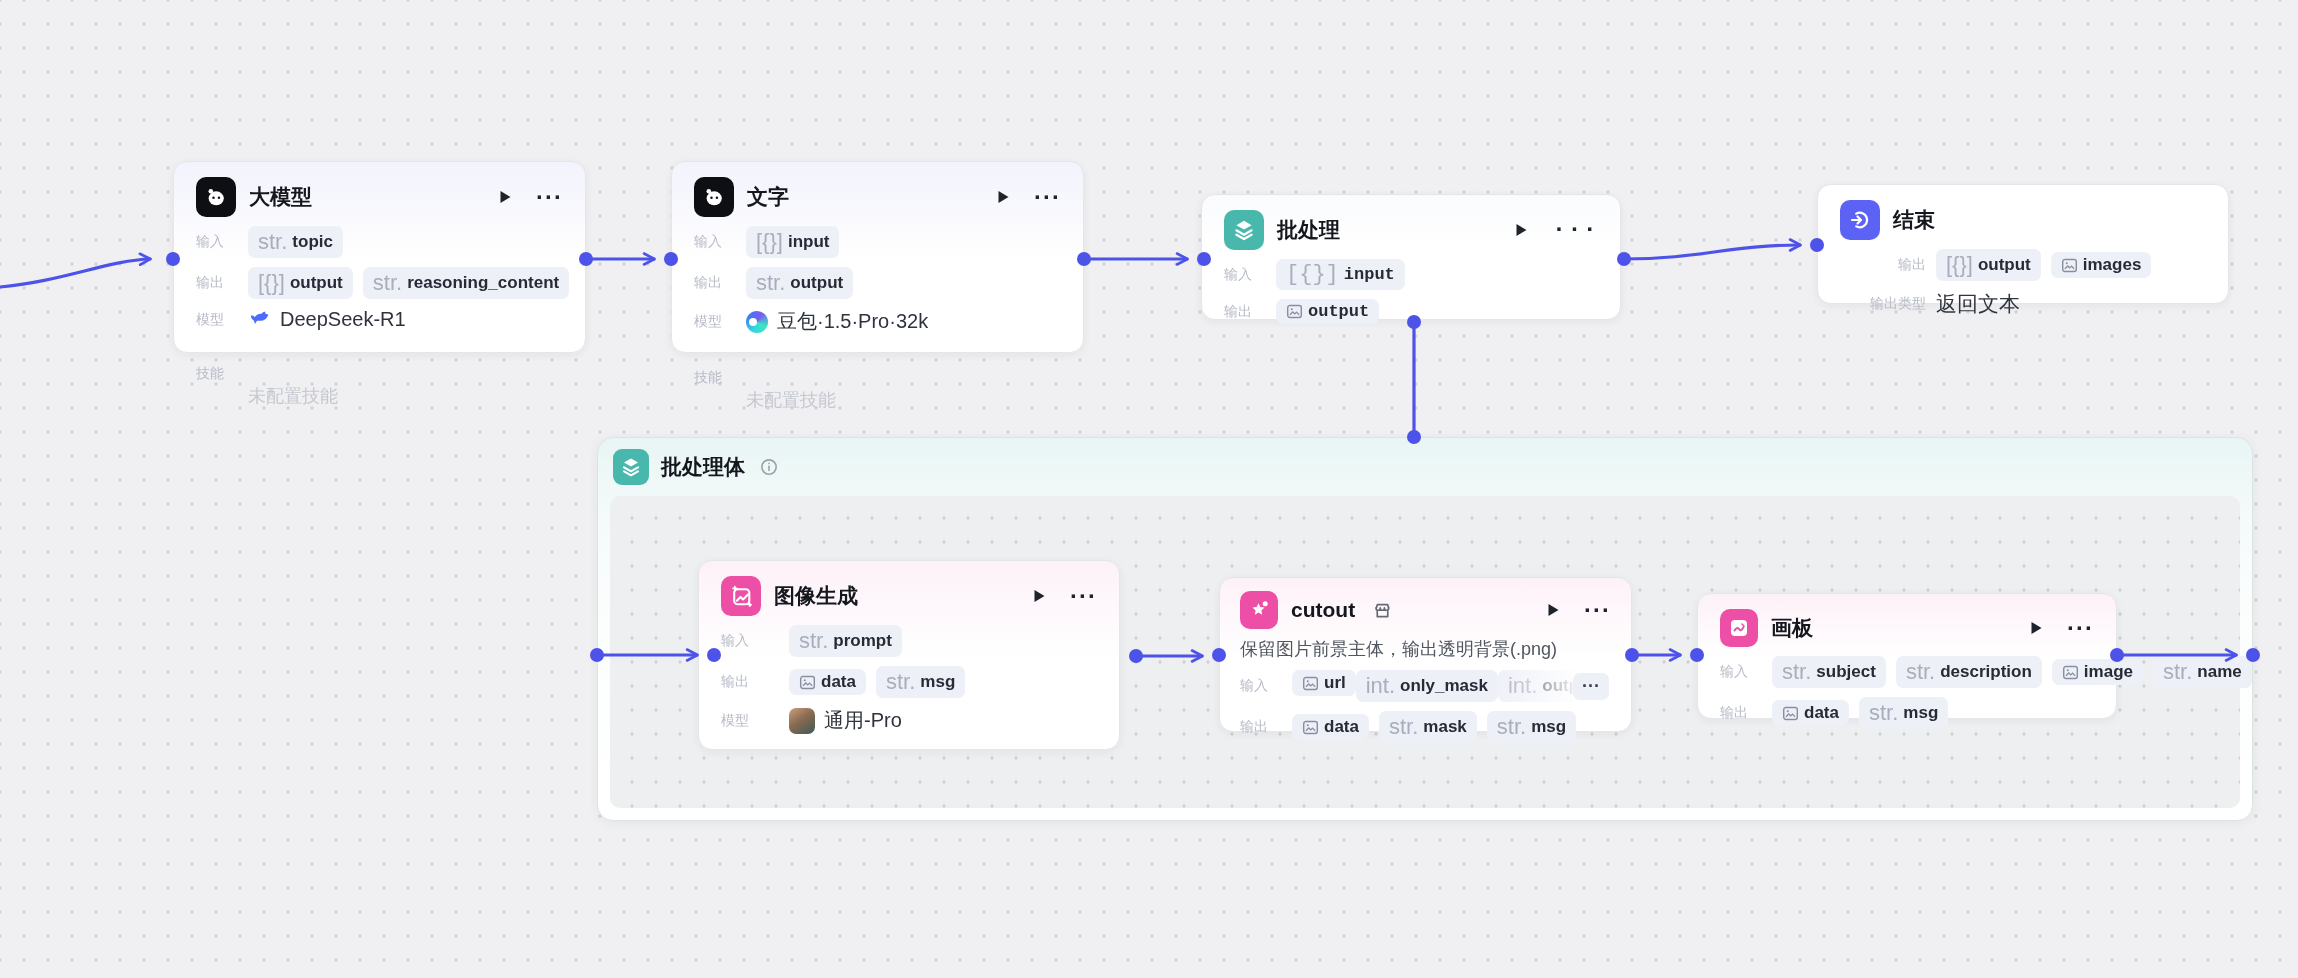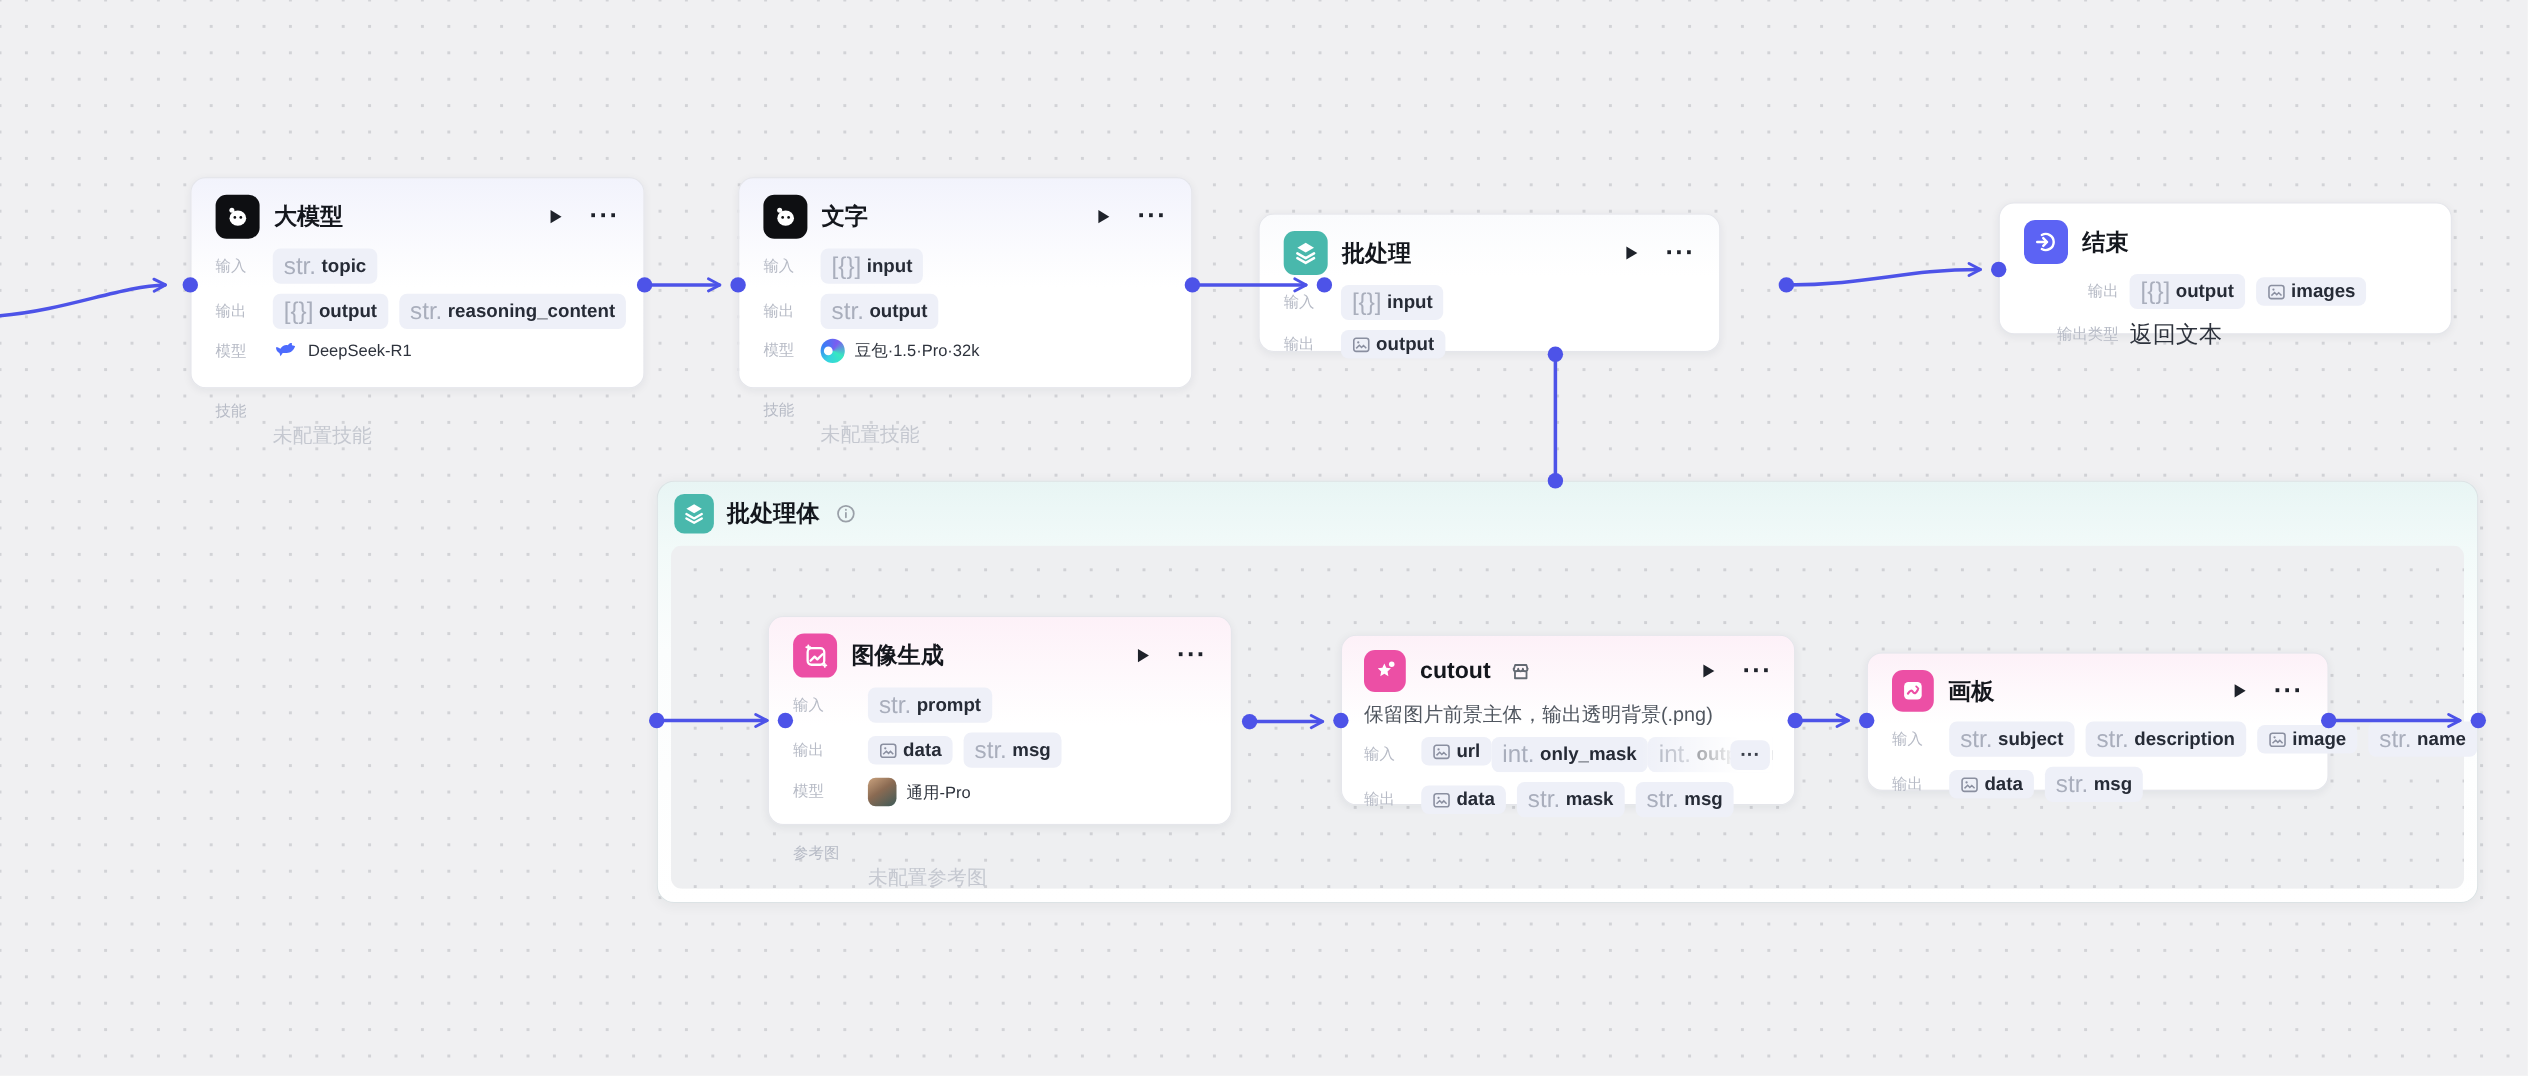--- a/index.html
+++ b/index.html
@@ -33,21 +33,21 @@
   .run{display:flex;align-items:center;cursor:pointer;}
   .more{font-size:24px;font-weight:800;color:#1e222a;letter-spacing:1px;line-height:1;margin-left:10px;cursor:pointer;}
   .nrow{display:flex;align-items:center;gap:10px;margin-top:9px;position:relative;}
   .nlabel{color:#b7bbc6;font-size:14px;min-width:42px;white-space:nowrap;flex:0 0 auto;}
   .nlabel.wide{min-width:58px;}
   .node-end .nlabel{min-width:86px;text-align:right;}
   .tag{display:inline-flex;align-items:center;gap:5px;background:#eef0f8;border-radius:7px;
     padding:3px 10px;font-size:17px;font-weight:600;color:#262b36;white-space:nowrap;flex:0 0 auto;}
   .tag .prefix{color:#a9aebc;font-weight:500;font-size:22px;}
   .muted{color:#c5c8d0;font-size:18px;white-space:nowrap;margin-top:44px;}
-  .model{display:flex;align-items:center;gap:9px;font-size:15px;color:#2e333d;white-space:nowrap;}
+  .model{display:flex;align-items:center;gap:9px;font-size:20px;color:#2e333d;white-space:nowrap;}
   .desc{color:#50565f;font-size:18px;margin-top:8px;white-space:nowrap;}
   .tagclip{display:flex;align-items:flex-start;gap:0;overflow:hidden;position:relative;flex:1;}
   .fade{position:absolute;right:0;top:0;bottom:0;width:120px;
     background:linear-gradient(90deg,rgba(255,255,255,0),#ffffff 75%);pointer-events:none;}
   .morebtn{position:absolute;right:2px;width:36px;height:27px;border-radius:7px;background:#eef0f8;
     display:flex;align-items:center;justify-content:center;font-size:18px;font-weight:800;color:#3a3f4a;cursor:pointer;}
   .doubao-dot{width:22px;height:22px;border-radius:50%;position:relative;flex:0 0 auto;
     background:conic-gradient(from 210deg,#35d3e0,#3b7cf6,#7c5cf0,#38e8c0,#35d3e0);}
   .doubao-dot::after{content:"";position:absolute;left:3px;top:7px;width:8px;height:8px;border-radius:50%;background:#fff;}
   .avatar{width:26px;height:26px;border-radius:7px;flex:0 0 auto;
@@ -175,21 +175,21 @@
         <span class="doubao-dot"></span>
         <span>豆包·1.5·Pro·32k</span>
       </span>
     </div>
     <div class="nrow">
       <span class="nlabel">技能</span>
       <span class="muted">未配置技能</span>
     </div>
   </div>
 
-  <div class="node tint-plain" style="left:1144px;top:194px;width:420px;height:126px;">
+  <div class="node tint-plain" style="left:1201px;top:194px;width:420px;height:126px;font-family:Liberation Mono, monospace;">
     <div class="nhead">
       <span class="nicon" style="background:#49b8ac;">
         <svg width="26" height="26" viewBox="0 0 24 24">
             <path d="M12 3.5l7 4-7 4-7-4z" fill="#fff"></path>
             <path d="M5 12.3l7 4 7-4" stroke="#fff" stroke-width="2.1" fill="none" stroke-linecap="round" stroke-linejoin="round"></path>
             <path d="M5 16.3l7 4 7-4" stroke="#fff" stroke-width="2.1" fill="none" stroke-linecap="round" stroke-linejoin="round"></path>
           </svg>
       </span>
       <span class="ntitle">批处理</span>
       <span class="sp"></span>
@@ -292,24 +292,20 @@
           <span class="prefix">str.</span>
           <span>msg</span>
         </span>
     </div>
     <div class="nrow">
       <span class="nlabel wide">模型</span>
       <span class="model">
         <span class="avatar"></span>
         <span>通用-Pro</span>
       </span>
-    </div>
-    <div class="nrow">
-      <span class="nlabel wide">参考图</span>
-      <span class="muted">未配置参考图</span>
     </div>
   </div>
 
   <div class="node tint-pink" style="left:1219px;top:577px;width:413px;height:155px;padding:13px 20px;">
     <div class="nhead">
       <span class="nicon" style="background:#ec4fa5;width:38px;height:38px;">
         <svg width="24" height="24" viewBox="0 0 24 24">
             <path d="M11.5 5.2l1.8 3.9 4.2.5-3.1 2.9.8 4.2-3.7-2.1-3.7 2.1.8-4.2-3.1-2.9 4.2-.5z" fill="#fff"></path>
             <circle cx="18.2" cy="5.8" r="2.5" fill="#fff"></circle>
           </svg>

